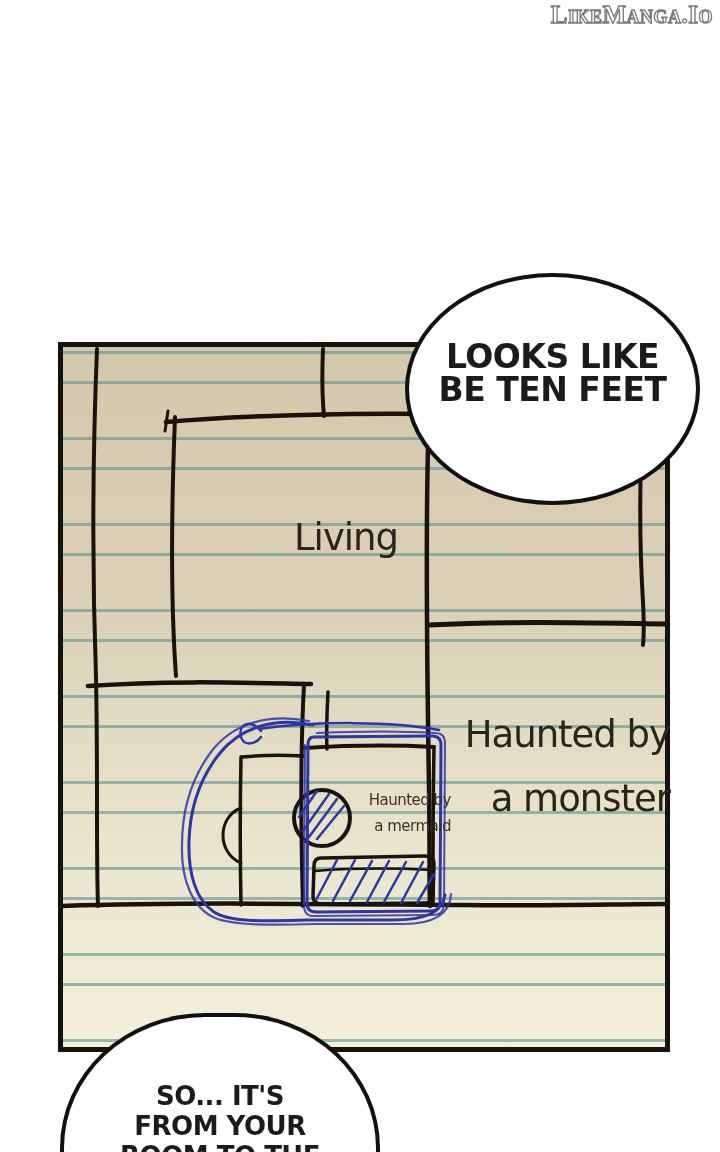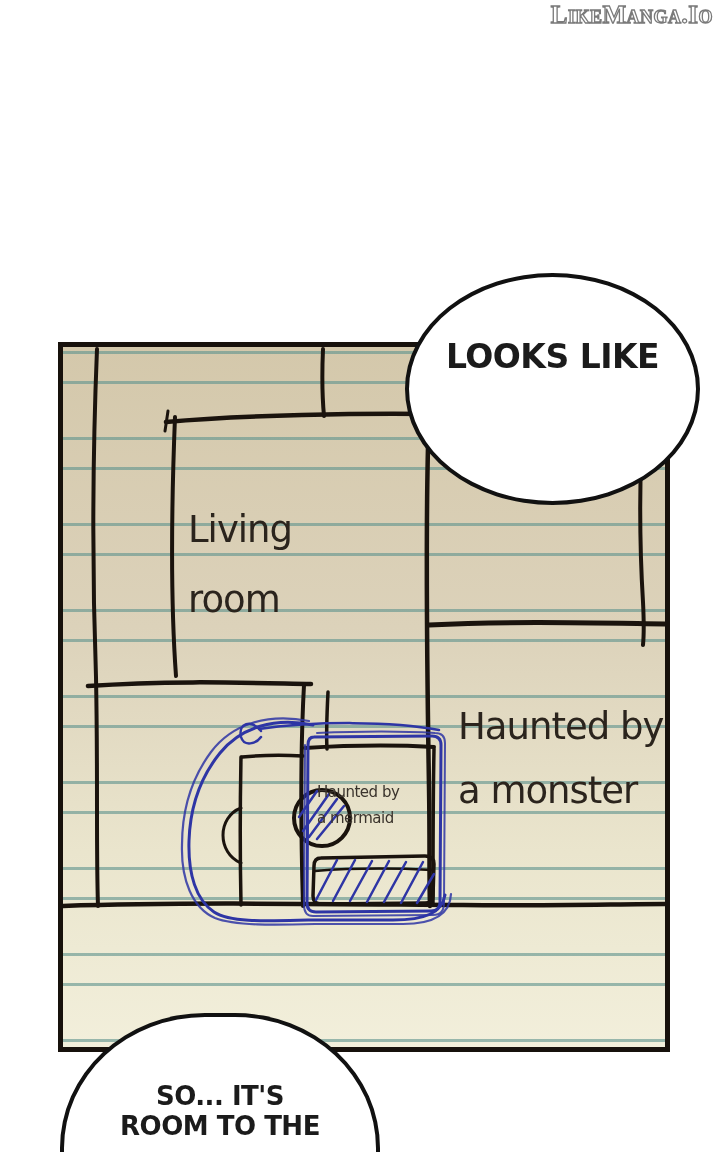--- a/index.html
+++ b/index.html
@@ -24,23 +24,24 @@
         rgba(0,0,0,0) 0px, rgba(0,0,0,0) 4px,
         rgba(96,148,142,.62) 4px, rgba(96,148,142,.62) 6.6px,
         rgba(0,0,0,0) 6.6px, rgba(0,0,0,0) 34px,
         rgba(96,148,142,.62) 34px, rgba(96,148,142,.62) 36.6px,
         rgba(0,0,0,0) 36.6px, rgba(0,0,0,0) 86px),
       linear-gradient(to bottom,#d4c8ab 0%,#dcd2ba 40%,#eae5cd 72%,#f2efdb 100%);
   }
   .plan-svg{position:absolute;left:0;top:0;width:602px;height:700px;}
   
   .hand{
-    position:absolute;text-align:left;color:#2b241d;
+    position:absolute;text-align:right;color:#2b241d;
     font-family:"DejaVu Sans",sans-serif;font-weight:400;
     letter-spacing:-1px;
+    margin-top:8px;
   }
   .hand-big{font-size:37px;line-height:70px;}
   .lbl-living{left:125px;top:148px;width:210px;}
   .lbl-kitchen{left:367px;top:141px;width:210px;}
   .lbl-monster{left:395px;top:348px;width:212px;line-height:64px;}
   .lbl-mermaid{
     left:254px;top:432px;width:134px;
     font-size:15px;line-height:26px;letter-spacing:-.5px;color:#3a332c;
   }
   .hand span{display:block;}
@@ -113,32 +114,33 @@
         <path d="M304,555 L326,514"></path>
         <path d="M321,555 L343,515"></path>
         <path d="M338,556 L360,515"></path>
         <path d="M354,556 L371,527"></path>
       </g>
     </g>
   </svg>
 
   <div class="hand hand-big lbl-living">
     <span>Living</span>
-    <span>room</span>
   </div>
   <div class="hand hand-big lbl-monster">
     <span>Haunted by</span>
     <span>a monster</span>
   </div>
   <div class="hand lbl-mermaid">
     <span>Haunted by</span>
     <span>a mermaid</span>
   </div>
 </div>
 
 <div class="bubble bubble-top">
   <span>LOOKS LIKE</span>
+  <span>BE TEN FEET</span>
 </div>
 
 <div class="bubble bubble-bottom">
   <span>SO... IT'S</span>
+  <span>FROM YOUR</span>
   <span>ROOM TO THE</span>
 </div>
 
 </body></html>

